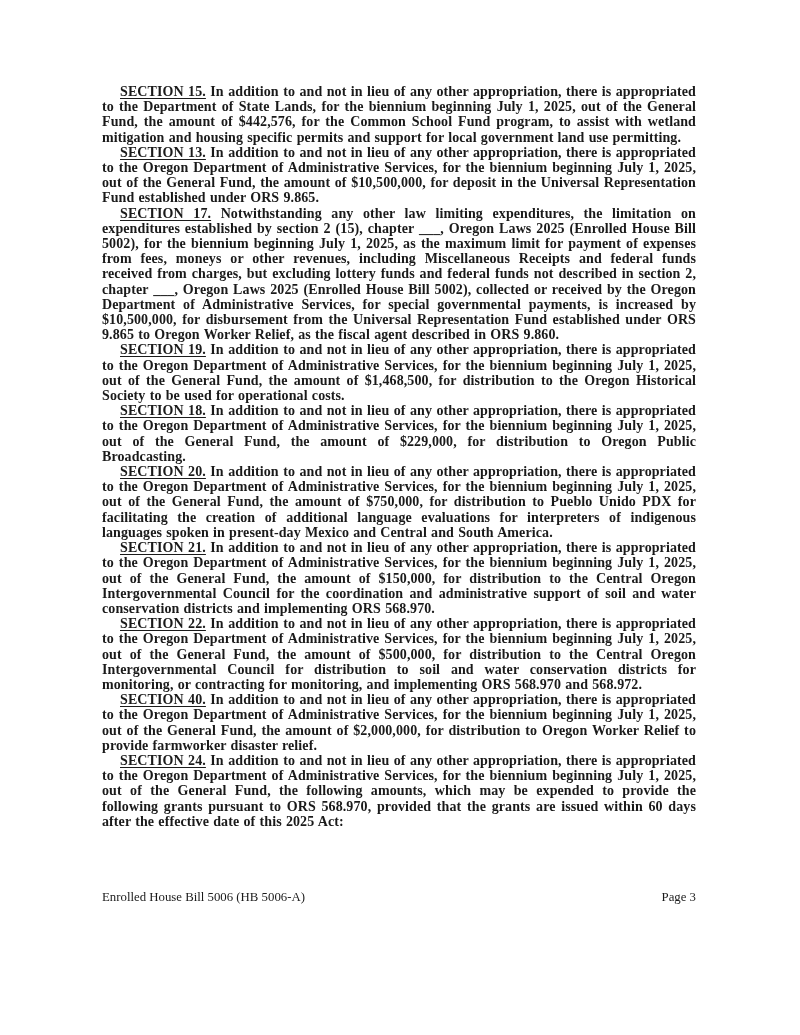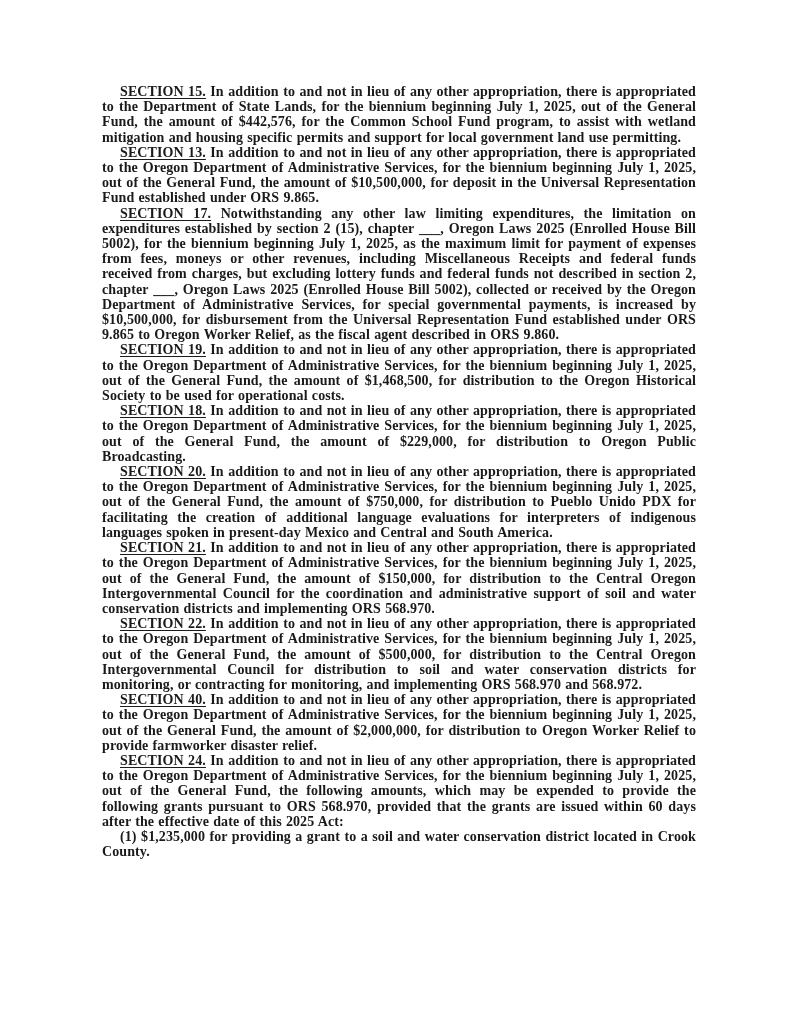--- a/index.html
+++ b/index.html
@@ -59,15 +59,18 @@
       <p class="para"><span class="section-label">SECTION 15.</span> In addition to and not in lieu of any other appropriation, there is appropriated to the Department of State Lands, for the biennium beginning July 1, 2025, out of the General Fund, the amount of $442,576, for the Common School Fund program, to assist with wetland mitigation and housing specific permits and support for local government land use permitting.</p>
       <p class="para"><span class="section-label">SECTION 13.</span> In addition to and not in lieu of any other appropriation, there is appropriated to the Oregon Department of Administrative Services, for the biennium beginning July 1, 2025, out of the General Fund, the amount of $10,500,000, for deposit in the Universal Representation Fund established under ORS 9.865.</p>
       <p class="para"><span class="section-label">SECTION 17.</span> Notwithstanding any other law limiting expenditures, the limitation on expenditures established by section 2 (15), chapter ___, Oregon Laws 2025 (Enrolled House Bill 5002), for the biennium beginning July 1, 2025, as the maximum limit for payment of expenses from fees, moneys or other revenues, including Miscellaneous Receipts and federal funds received from charges, but excluding lottery funds and federal funds not described in section 2, chapter ___, Oregon Laws 2025 (Enrolled House Bill 5002), collected or received by the Oregon Department of Administrative Services, for special governmental payments, is increased by $10,500,000, for disbursement from the Universal Representation Fund established under ORS 9.865 to Oregon Worker Relief, as the fiscal agent described in ORS 9.860.</p>
       <p class="para"><span class="section-label">SECTION 19.</span> In addition to and not in lieu of any other appropriation, there is appropriated to the Oregon Department of Administrative Services, for the biennium beginning July 1, 2025, out of the General Fund, the amount of $1,468,500, for distribution to the Oregon Historical Society to be used for operational costs.</p>
       <p class="para"><span class="section-label">SECTION 18.</span> In addition to and not in lieu of any other appropriation, there is appropriated to the Oregon Department of Administrative Services, for the biennium beginning July 1, 2025, out of the General Fund, the amount of $229,000, for distribution to Oregon Public Broadcasting.</p>
       <p class="para"><span class="section-label">SECTION 20.</span> In addition to and not in lieu of any other appropriation, there is appropriated to the Oregon Department of Administrative Services, for the biennium beginning July 1, 2025, out of the General Fund, the amount of $750,000, for distribution to Pueblo Unido PDX for facilitating the creation of additional language evaluations for interpreters of indigenous languages spoken in present-day Mexico and Central and South America.</p>
       <p class="para"><span class="section-label">SECTION 21.</span> In addition to and not in lieu of any other appropriation, there is appropriated to the Oregon Department of Administrative Services, for the biennium beginning July 1, 2025, out of the General Fund, the amount of $150,000, for distribution to the Central Oregon Intergovernmental Council for the coordination and administrative support of soil and water conservation districts and implementing ORS 568.970.</p>
       <p class="para"><span class="section-label">SECTION 22.</span> In addition to and not in lieu of any other appropriation, there is appropriated to the Oregon Department of Administrative Services, for the biennium beginning July 1, 2025, out of the General Fund, the amount of $500,000, for distribution to the Central Oregon Intergovernmental Council for distribution to soil and water conservation districts for monitoring, or contracting for monitoring, and implementing ORS 568.970 and 568.972.</p>
       <p class="para"><span class="section-label">SECTION 40.</span> In addition to and not in lieu of any other appropriation, there is appropriated to the Oregon Department of Administrative Services, for the biennium beginning July 1, 2025, out of the General Fund, the amount of $2,000,000, for distribution to Oregon Worker Relief to provide farmworker disaster relief.</p>
       <p class="para"><span class="section-label">SECTION 24.</span> In addition to and not in lieu of any other appropriation, there is appropriated to the Oregon Department of Administrative Services, for the biennium beginning July 1, 2025, out of the General Fund, the following amounts, which may be expended to provide the following grants pursuant to ORS 568.970, provided that the grants are issued within 60 days after the effective date of this 2025 Act:</p>
-      <p class="para">(1) $1,235,000 for providing a grant to a soil and water conservation district located in Crook County.</p>
     </div>
+  <div class="footer">
+    <span>Enrolled House Bill 5006 (HB 5006-A)</span>
+    <span>Page 3</span>
+  </div>
 </div>
 
 </body></html>

